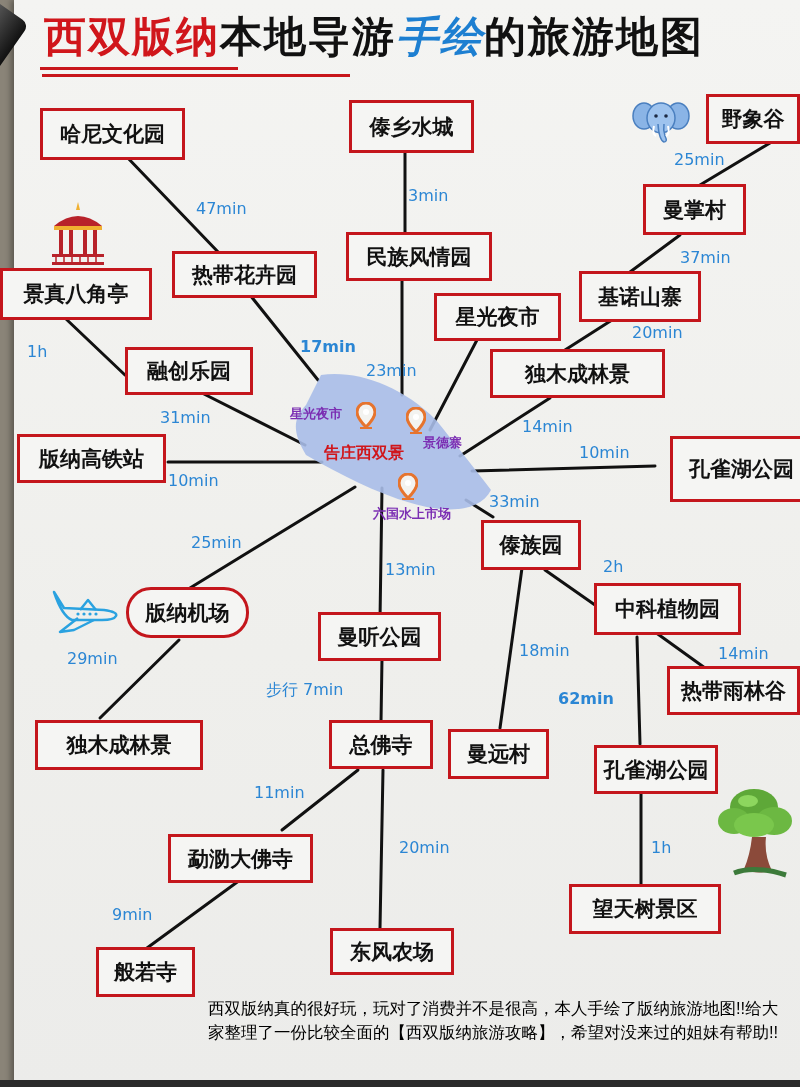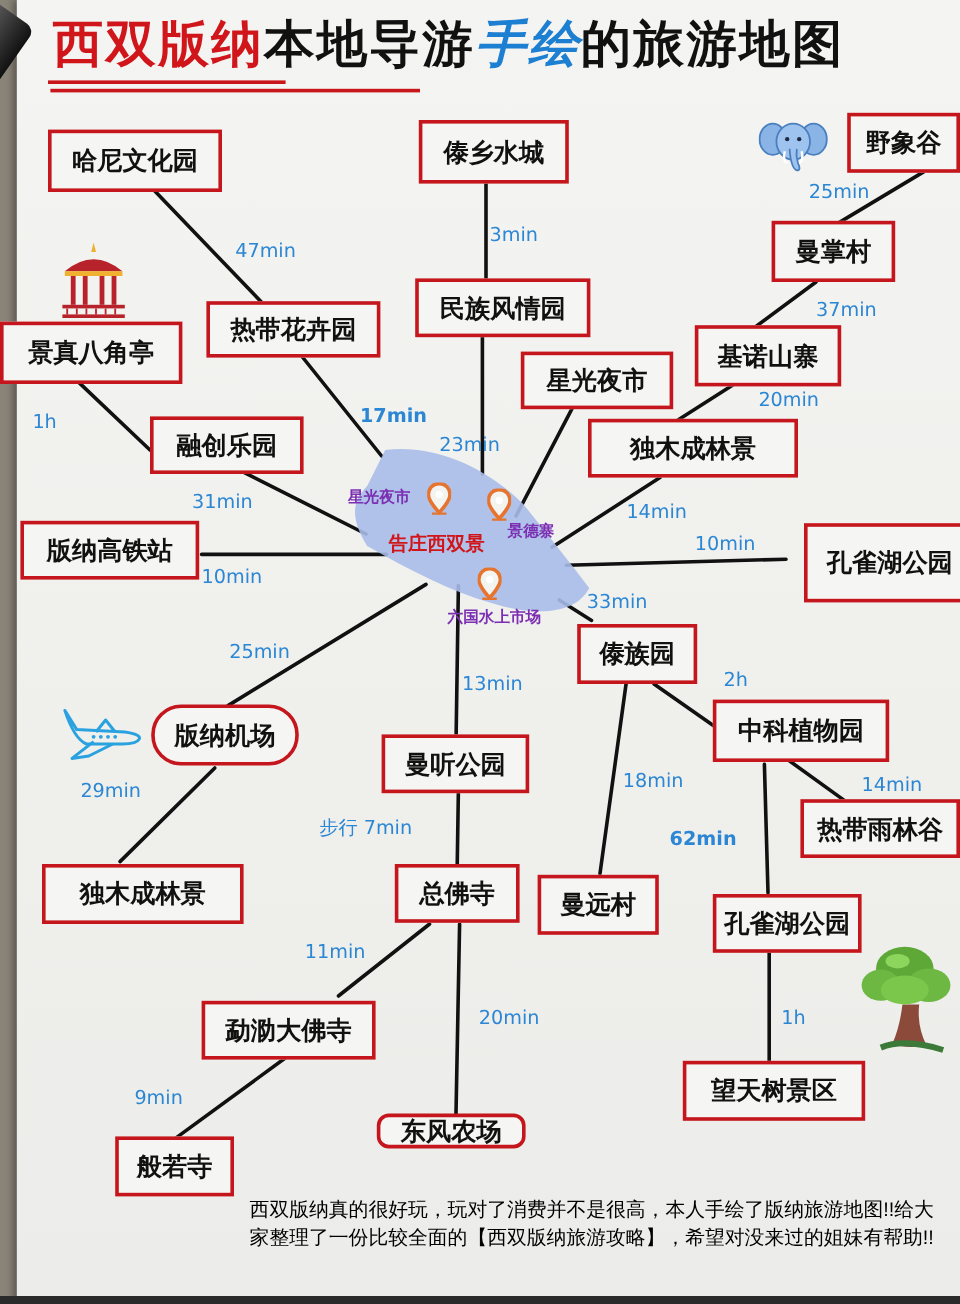--- a/index.html
+++ b/index.html
@@ -105,21 +105,21 @@
   <div class="box" style="left:594px;top:583px;width:147px;height:52px;">中科植物园</div>
   <div class="box" style="left:126px;top:587px;width:123px;height:51px;border-radius:25px;">版纳机场</div>
   <div class="box" style="left:318px;top:612px;width:123px;height:49px;">曼听公园</div>
   <div class="box" style="left:667px;top:666px;width:133px;height:49px;">热带雨林谷</div>
   <div class="box" style="left:35px;top:720px;width:168px;height:50px;">独木成林景</div>
   <div class="box" style="left:329px;top:720px;width:104px;height:49px;">总佛寺</div>
   <div class="box" style="left:448px;top:729px;width:101px;height:50px;">曼远村</div>
   <div class="box" style="left:594px;top:745px;width:124px;height:49px;">孔雀湖公园</div>
   <div class="box" style="left:168px;top:834px;width:145px;height:49px;">勐泐大佛寺</div>
   <div class="box" style="left:569px;top:884px;width:152px;height:50px;">望天树景区</div>
-  <div class="box" style="left:314px;top:928px;width:124px;height:29px;border-radius:10px;">东风农场</div>
+  <div class="box" style="left:330px;top:928px;width:124px;height:47px;">东风农场</div>
   <div class="box" style="left:96px;top:947px;width:99px;height:50px;">般若寺</div>
 
   <div class="t" style="left:196px;top:199px;">47min</div>
   <div class="t" style="left:408px;top:186px;">3min</div>
   <div class="t" style="left:674px;top:150px;">25min</div>
   <div class="t" style="left:680px;top:248px;">37min</div>
   <div class="t" style="left:27px;top:342px;">1h</div>
   <div class="t" style="left:300px;top:337px;font-weight:bold;">17min</div>
   <div class="t" style="left:366px;top:361px;">23min</div>
   <div class="t" style="left:632px;top:323px;">20min</div>

